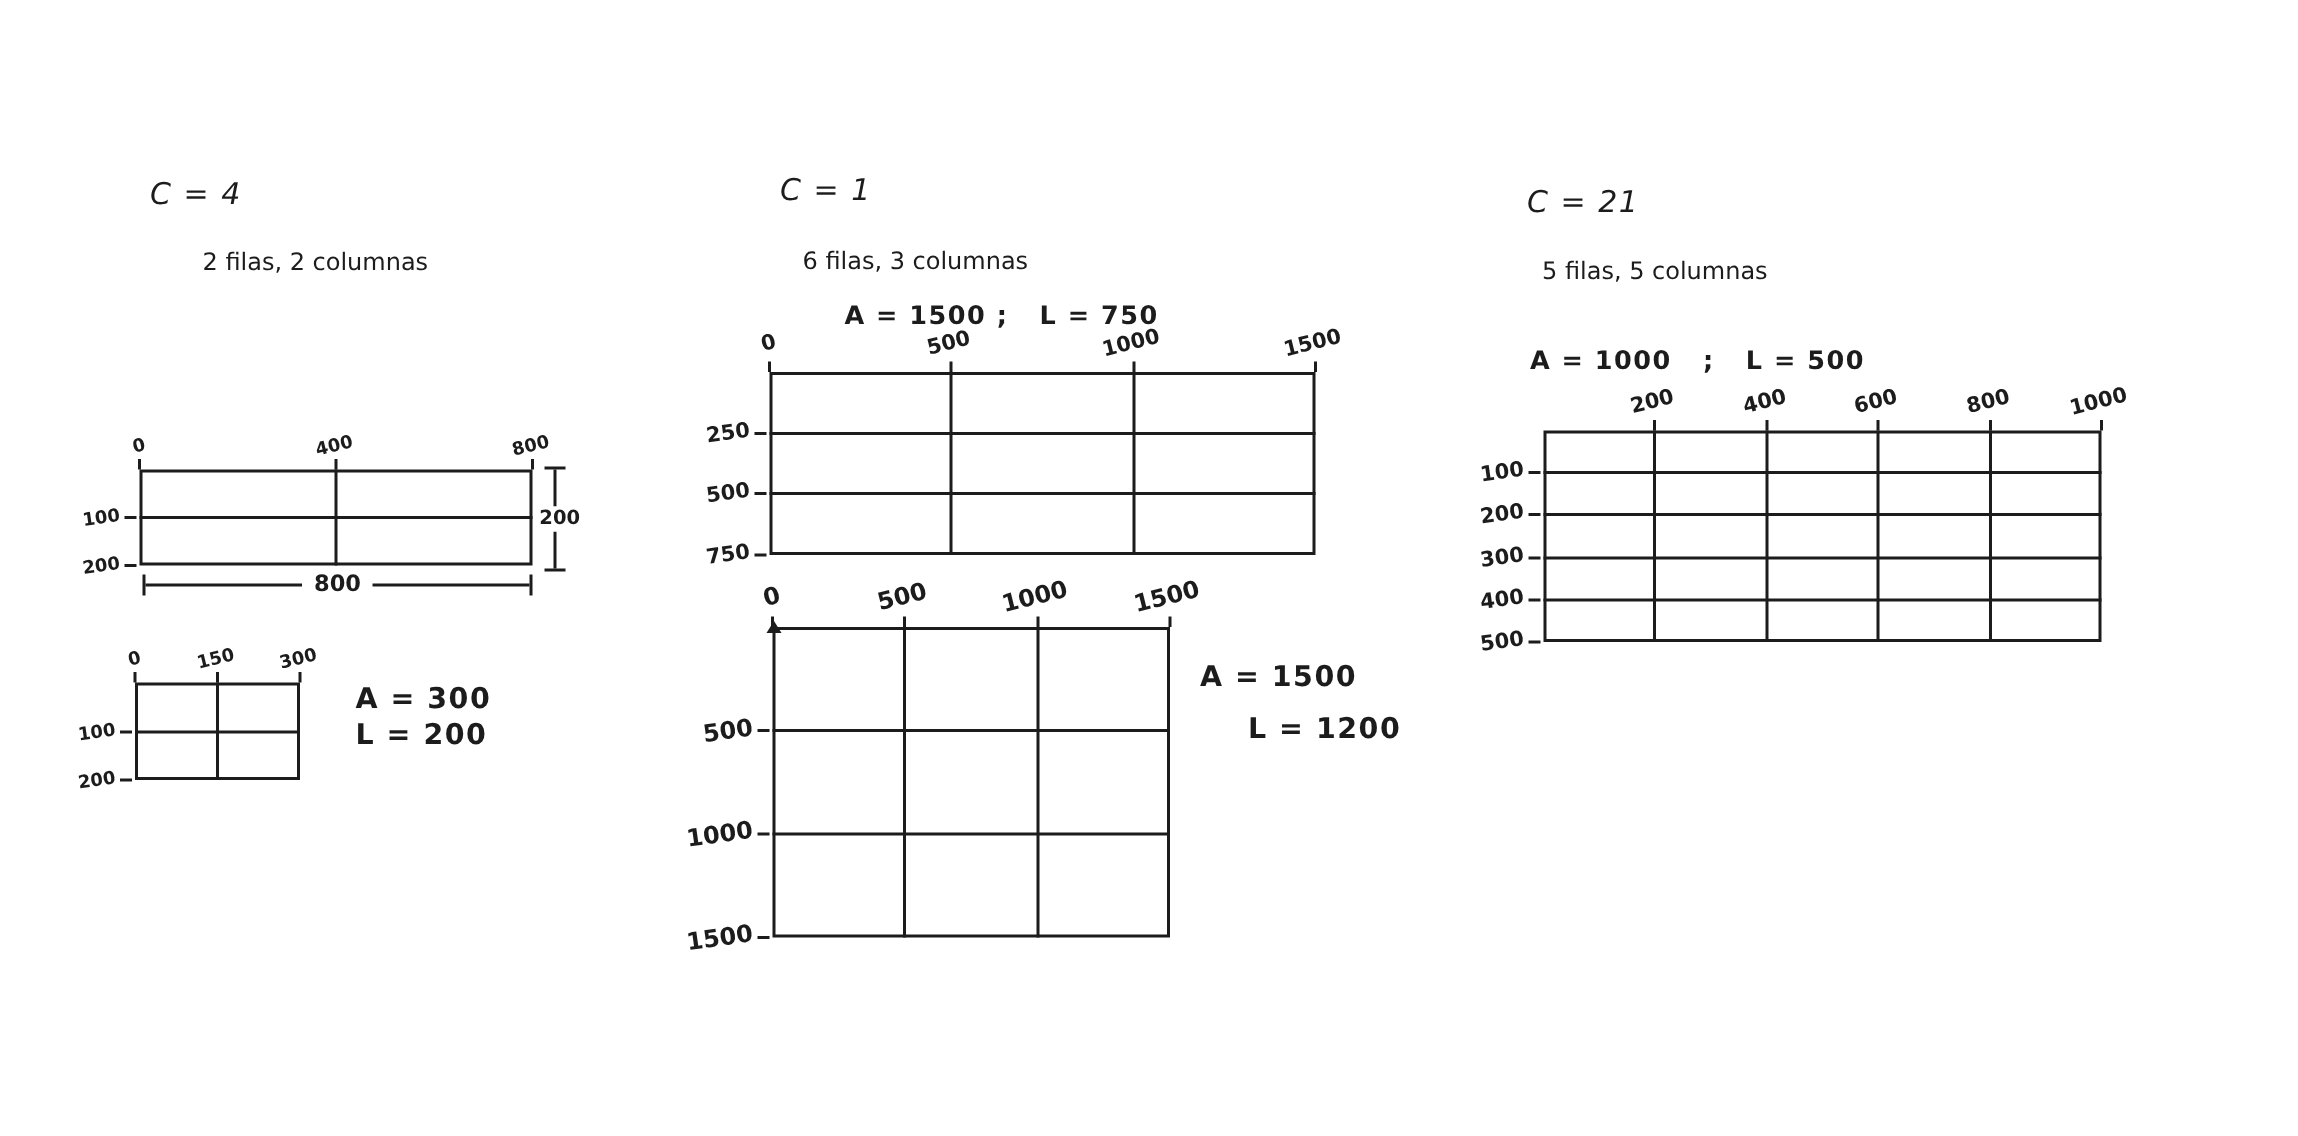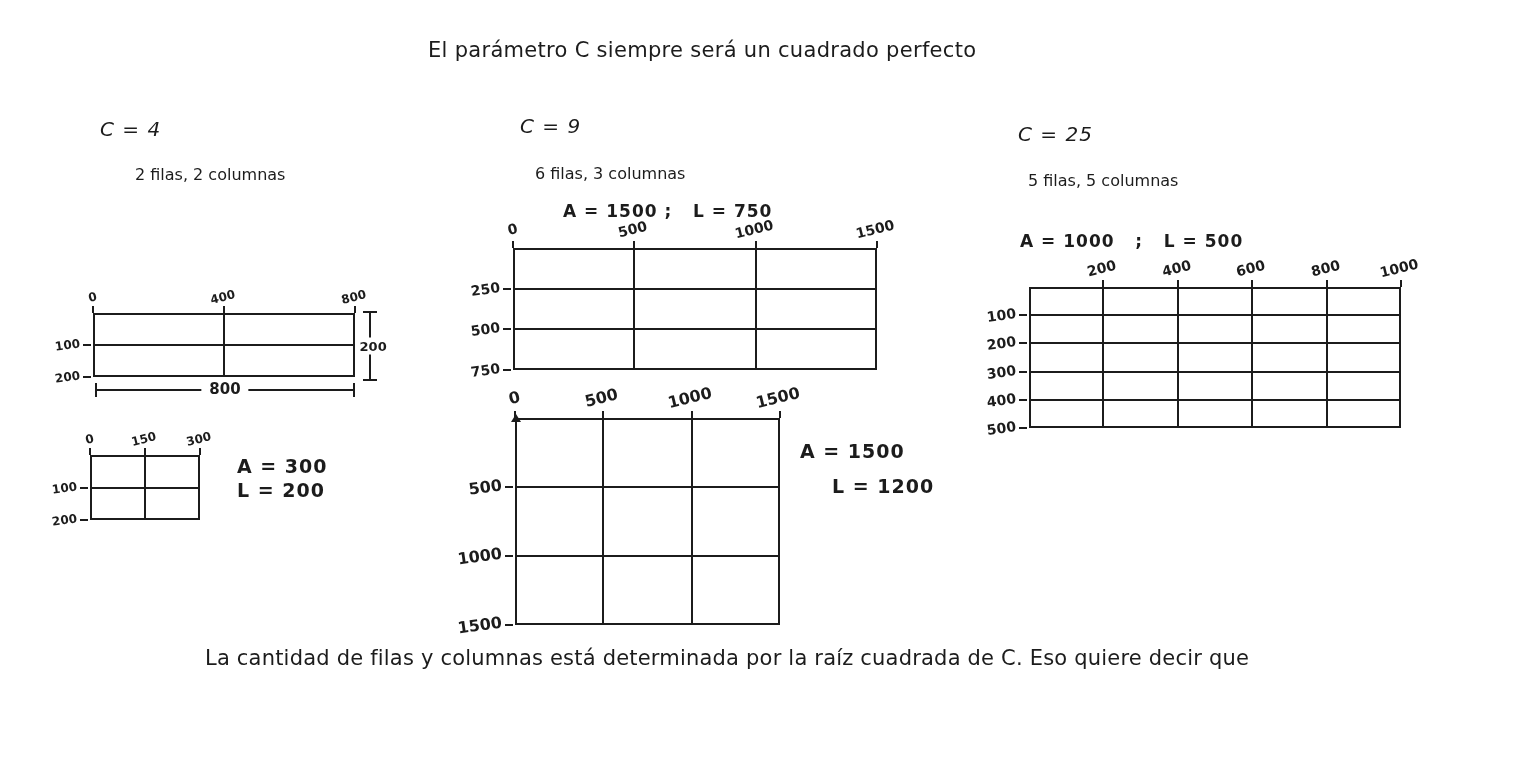--- a/index.html
+++ b/index.html
@@ -45,21 +45,20 @@
   .hdim .cap.r{right:0;}
   .hdim .line{position:absolute;top:7px;left:2px;right:2px;height:2px;background:#1c1c1c;}
   .hdim .dlabel{position:absolute;left:50%;top:50%;transform:translate(-50%,-55%);
     background:#fff;padding:0 8px;font-size:15px;font-weight:700;}
 </style>
 </head>
 <body>
 
 <div class="canvas">
 
-  <div class="txt title" style="left:428px;top:38px">El parámetro C siempre será un cuadrado perfecto</div>
 
   <div class="txt heading" style="left:100px;top:118px">C = 4</div>
   <div class="txt sub" style="left:135px;top:166px">2 filas, 2 columnas</div>
 
   <div class="grid sm" style="left:93px;top:313px;width:262px;height:64px">
       <div class="gbox"></div>
       <div class="vline" style="left: calc(50% - 1px);"></div>
       <div class="hline" style="top: calc(50% - 1px);"></div>
       <div class="ttick" style="left: calc(0% - 1px);"></div>
       <div class="tlabel" style="left: 0%;">0</div>
@@ -98,21 +97,21 @@
       <div class="ttick" style="left: calc(100% - 1px);"></div>
       <div class="tlabel" style="left: 100%;">300</div>
       <div class="ltick" style="top: calc(50% - 1px);"></div>
       <div class="llabel" style="top: 50%;">100</div>
       <div class="ltick" style="top: calc(100% - 1px);"></div>
       <div class="llabel" style="top: 100%;">200</div>
     </div>
   <div class="txt params" style="left:237px;top:456px">A = 300</div>
   <div class="txt params" style="left:237px;top:480px">L = 200</div>
 
-  <div class="txt heading" style="left:520px;top:115px">C = 9</div>
+  <div class="txt heading" style="left:520px;top:115px">C = 1</div>
   <div class="txt sub" style="left:535px;top:165px">6 filas, 3 columnas</div>
   <div class="txt params-sm" style="left:563px;top:202px">A = 1500 ;   L = 750</div>
 
   <div class="grid md" style="left:513px;top:248px;width:364px;height:122px">
       <div class="gbox"></div>
       <div class="vline" style="left: calc(33.3333% - 1px);"></div>
       <div class="vline" style="left: calc(66.6667% - 1px);"></div>
       <div class="hline" style="top: calc(33.3333% - 1px);"></div>
       <div class="hline" style="top: calc(66.6667% - 1px);"></div>
       <div class="ttick" style="left: calc(0% - 1px);"></div>
@@ -148,21 +147,21 @@
       <div class="ltick" style="top: calc(33.3333% - 1px);"></div>
       <div class="llabel" style="top: 33.3333%;">500</div>
       <div class="ltick" style="top: calc(66.6667% - 1px);"></div>
       <div class="llabel" style="top: 66.6667%;">1000</div>
       <div class="ltick" style="top: calc(100% - 1px);"></div>
       <div class="llabel" style="top: 100%;">1500</div>
     </div>
   <div class="txt params" style="left:800px;top:441px">A = 1500</div>
   <div class="txt params" style="left:832px;top:476px">L = 1200</div>
 
-  <div class="txt heading" style="left:1018px;top:123px">C = 25</div>
+  <div class="txt heading" style="left:1018px;top:123px">C = 21</div>
   <div class="txt sub" style="left:1028px;top:172px">5 filas, 5 columnas</div>
   <div class="txt params-sm" style="left:1020px;top:232px">A = 1000   ;   L = 500</div>
 
   <div class="grid md" style="left:1029px;top:287px;width:372px;height:141px">
       <div class="gbox"></div>
       <div class="vline" style="left: calc(20% - 1px);"></div>
       <div class="vline" style="left: calc(40% - 1px);"></div>
       <div class="vline" style="left: calc(60% - 1px);"></div>
       <div class="vline" style="left: calc(80% - 1px);"></div>
       <div class="hline" style="top: calc(20% - 1px);"></div>
@@ -184,15 +183,14 @@
       <div class="ltick" style="top: calc(40% - 1px);"></div>
       <div class="llabel" style="top: 40%;">200</div>
       <div class="ltick" style="top: calc(60% - 1px);"></div>
       <div class="llabel" style="top: 60%;">300</div>
       <div class="ltick" style="top: calc(80% - 1px);"></div>
       <div class="llabel" style="top: 80%;">400</div>
       <div class="ltick" style="top: calc(100% - 1px);"></div>
       <div class="llabel" style="top: 100%;">500</div>
     </div>
 
-  <div class="txt footer-line" style="left:205px;top:646px">La cantidad de filas y columnas está determinada por la raíz cuadrada de C. Eso quiere decir que</div>
 
 </div>
 
 </body></html>

